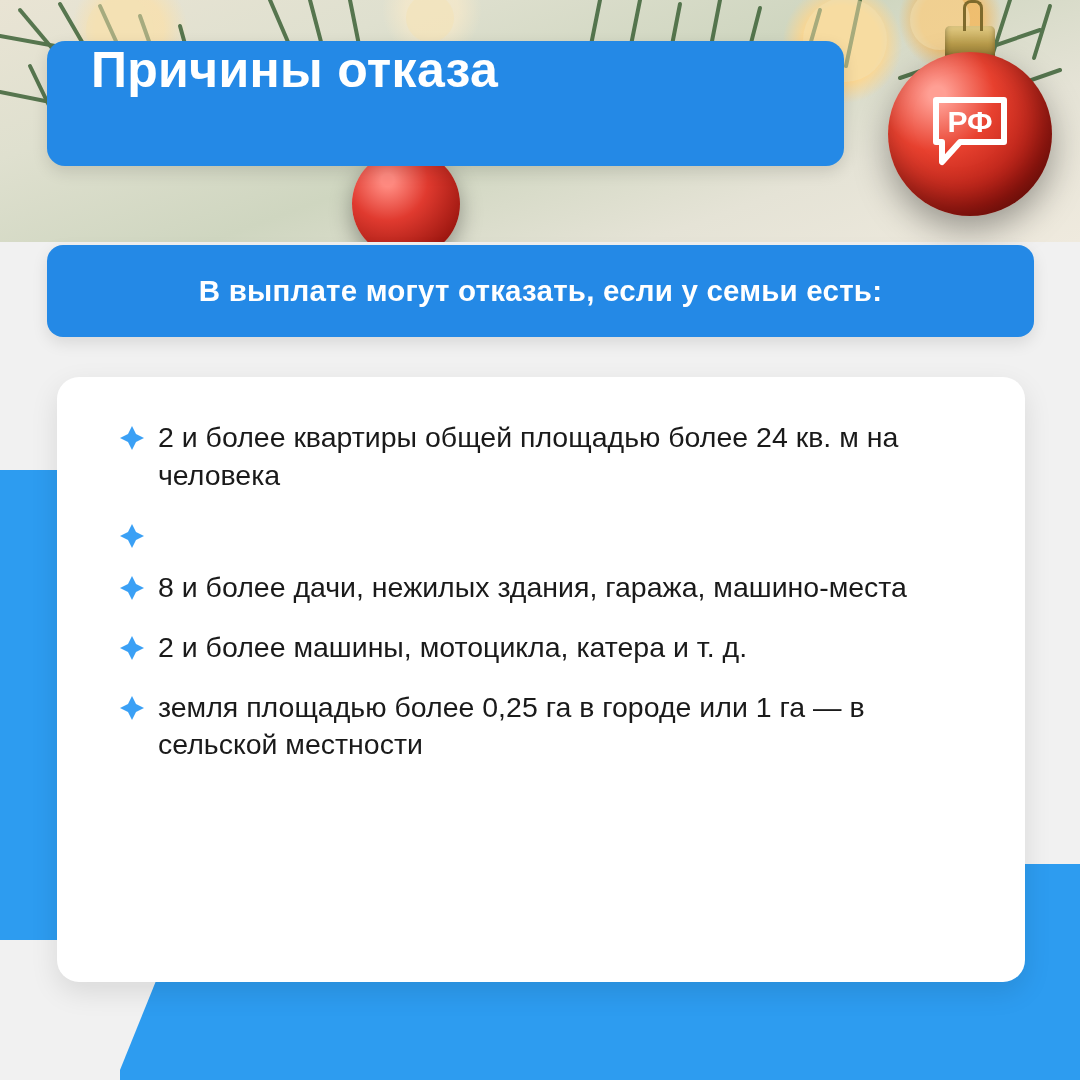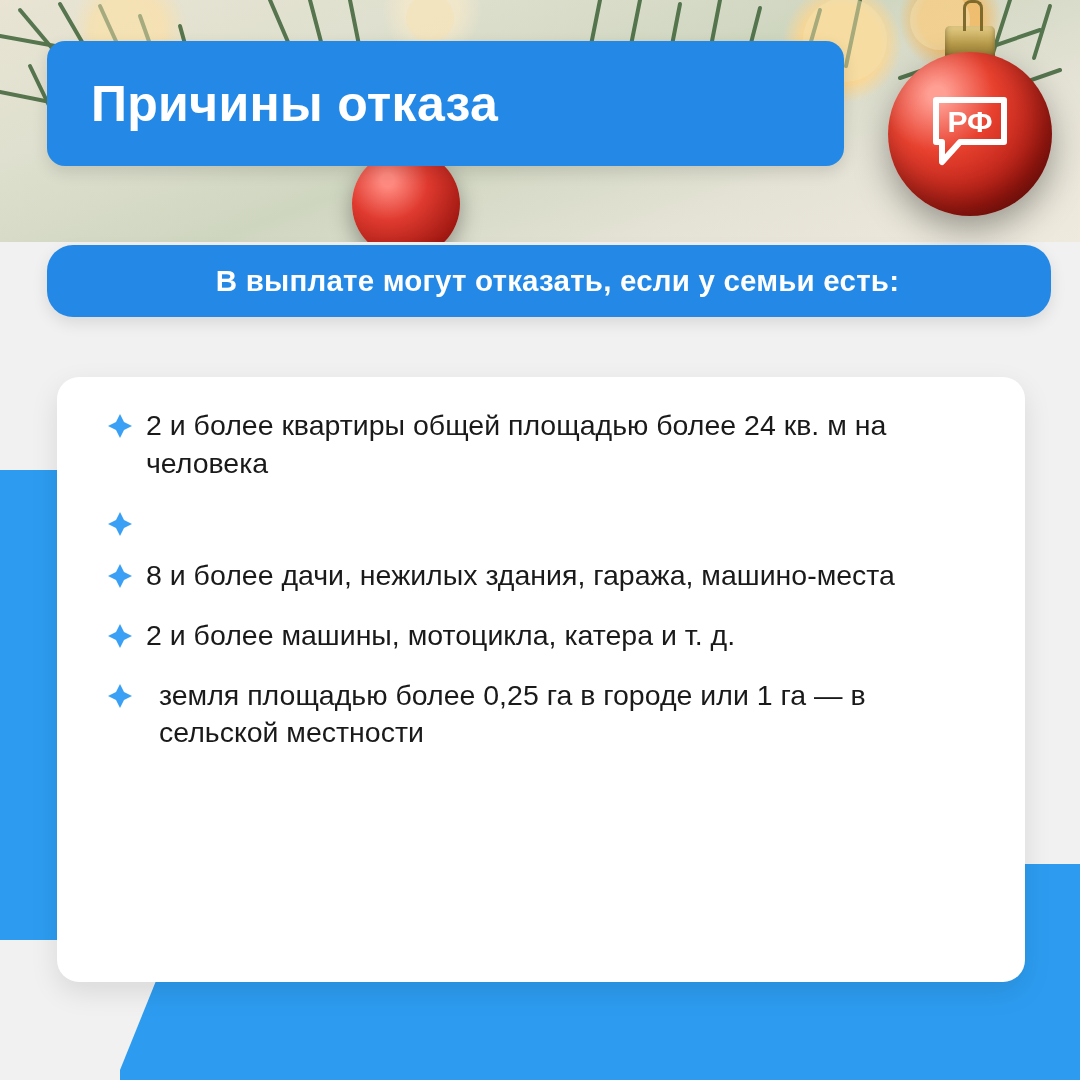--- a/index.html
+++ b/index.html
@@ -118,45 +118,44 @@
 
   
   .title-bar {
     position: absolute;
     left: 47px; top: 41px;
     width: 797px; height: 125px;
     background: #2489e6;
     border-radius: 18px;
     box-shadow: 0 6px 16px rgba(0,0,0,0.12);
     display: flex;
-    align-items: center;
+    align-items: flex-start;
     padding-left: 44px;
     box-sizing: border-box;
     z-index: 5;
   }
   .title-text {
     color: #ffffff;
     font-size: 50px;
     font-weight: bold;
     letter-spacing: 0.3px;
   }
 
   
   .subtitle-bar {
     position: absolute;
     left: 47px; top: 245px;
-    width: 987px; height: 72px;
+    width: 987px; height: 92px;
     background: #2489e6;
-    border-radius: 26px;
+    border-radius: 16px;
     box-shadow: 0 6px 16px rgba(0,0,0,0.10);
     display: flex;
     align-items: center;
     justify-content: center;
     z-index: 5;
-    padding-left: 17px;
   }
   .subtitle-text {
     color: #ffffff;
     font-size: 29.5px;
     font-weight: bold;
     letter-spacing: 0.2px;
   }
 
   
   .card {
@@ -166,29 +165,29 @@
     height: 605px;
     background: #ffffff;
     border-radius: 22px;
     box-shadow: 0 10px 28px rgba(0,0,0,0.10);
     padding: 30px 44px 24px 50px;
     box-sizing: border-box;
     z-index: 6;
   }
   .list {
     list-style: none;
-    margin: 0;
+    margin: 12px;
     padding: 0;
   }
   .list-item {
     display: flex;
     align-items: flex-start;
     margin-bottom: 22px;
   }
-  .list-item:last-child { margin-bottom: 0; gap: 13px; }
+  .list-item:last-child { margin-bottom: 0; }
 
   .marker {
     flex: 0 0 auto;
     width: 26px;
     height: 30px;
     margin-right: 13px;
     position: relative;
     top: 6px;
   }
   .marker svg { display: block; }

